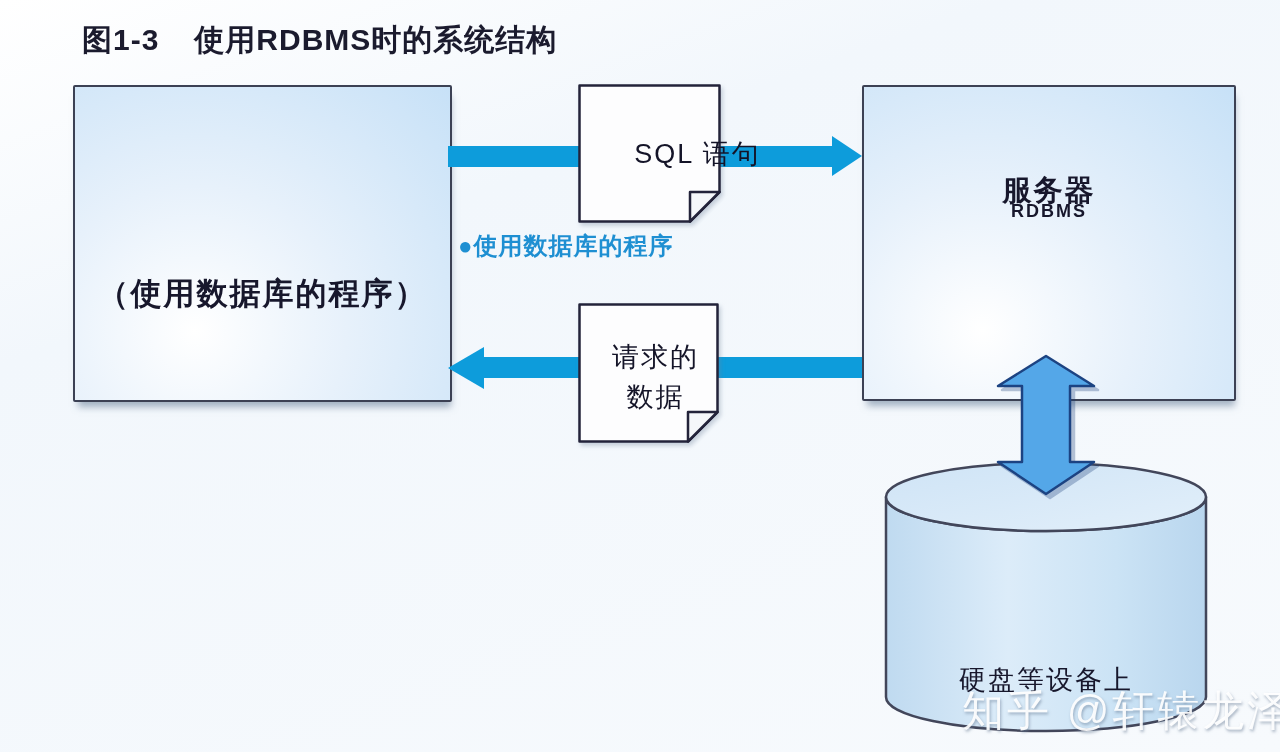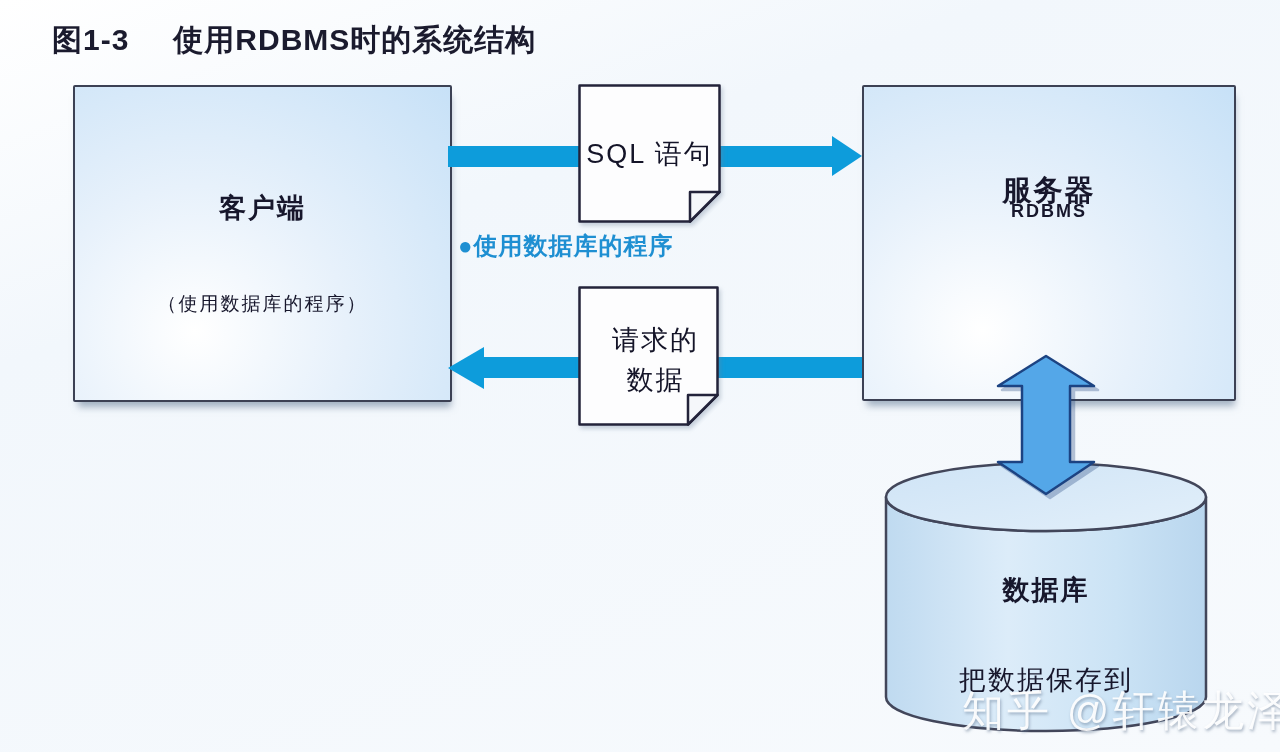--- a/index.html
+++ b/index.html
@@ -3,61 +3,61 @@
 <meta charset="utf-8">
 <style>
   html,body{margin:0;padding:0;}
   body{font-family:"Liberation Sans", sans-serif;}
   .stage{
     position:relative;width:1280px;height:752px;overflow:hidden;
     background:linear-gradient(160deg,#ffffff 0%,#f2f7fc 30%,#f7fafd 100%);
   }
   
   .fig-title{
-    position:absolute;left:52px;top:20px;display:flex;gap:44px;
+    position:absolute;left:82px;top:20px;display:flex;gap:35px;
     font-size:30px;font-weight:700;color:#1b1b2e;letter-spacing:1px;white-space:nowrap;
   }
   
   .node-box{
     position:absolute;border:2px solid #3c4154;border-radius:2px;
     background:radial-gradient(ellipse at 32% 78%, #ffffff 0%, #e7f1fb 42%, #c7e1f7 100%);
     box-shadow:2px 8px 7px -3px rgba(96,120,148,.55);
   }
   .client-box{left:73px;top:85px;width:375px;height:313px;}
   .server-box{left:862px;top:85px;width:370px;height:312px;}
   .node-box .line{
     position:absolute;left:0;width:100%;text-align:center;
     color:#17172c;letter-spacing:2px;white-space:nowrap;
   }
   .client-title{top:103px;font-size:27px;font-weight:700;}
-  .client-sub{top:204px;font-size:19px;font-weight:400;}
+  .client-sub{top:186px;font-size:31px;font-weight:700;}
   .server-title{top:84px;font-size:29px;font-weight:700;}
   .server-line2{top:114px;font-size:18px;font-weight:700;letter-spacing:1px;}
   .server-sub{top:166px;font-size:25px;font-weight:500;}
   
   .h-arrow{position:absolute;z-index:2;}
   .arrow-right{left:448px;top:136px;width:414px;height:40px;}
   .arrow-right .shaft{position:absolute;left:0;top:10px;width:384px;height:21px;background:#0d9cdb;}
   .arrow-right .head{position:absolute;left:384px;top:0;width:0;height:0;
     border-top:20px solid transparent;border-bottom:20px solid transparent;border-left:30px solid #0d9cdb;}
   .arrow-left{left:448px;top:347px;width:414px;height:42px;}
   .arrow-left .shaft{position:absolute;left:34px;top:10px;width:380px;height:21px;background:#0d9cdb;}
   .arrow-left .head{position:absolute;left:0;top:0;width:0;height:0;
     border-top:21px solid transparent;border-bottom:21px solid transparent;border-right:36px solid #0d9cdb;}
   
   .note{position:absolute;z-index:3;}
   .sql-note{left:578px;top:84px;width:143px;height:139px;}
-  .req-note{left:578px;top:286px;width:155px;height:140px;}
+  .req-note{left:578px;top:303px;width:155px;height:140px;}
   .note svg{position:absolute;left:0;top:0;filter:drop-shadow(2px 3px 2px rgba(110,130,155,.35));}
   .note .note-text{
     position:absolute;left:0;top:0;width:100%;height:100%;
     display:flex;flex-direction:column;align-items:center;justify-content:center;
     color:#141428;font-size:27px;font-weight:500;letter-spacing:2px;line-height:40px;white-space:nowrap;
   }
-  .sql-note .note-text{padding-bottom:6px;}
+  .sql-note .note-text{padding-bottom:6px;padding-left:48px;}
   .req-note .note-text{padding-top:4px;}
   
   .annotations{
     position:absolute;left:458px;top:228px;z-index:3;
     color:#1e8fd2;font-size:24px;font-weight:600;line-height:35px;letter-spacing:1px;white-space:nowrap;
   }
   
   .cylinder{position:absolute;left:880px;top:455px;z-index:5;}
   .db-label{
     position:absolute;left:886px;width:320px;text-align:center;z-index:6;
@@ -80,21 +80,20 @@
 <body>
 
 <div class="stage">
 
   <div class="fig-title">
     <span>图1-3</span>
     <span>使用RDBMS时的系统结构</span>
   </div>
 
   <div class="node-box client-box">
-    <div class="line client-title">客户端</div>
     <div class="line client-sub">（使用数据库的程序）</div>
   </div>
 
   <div class="node-box server-box">
     <div class="line server-title">服务器</div>
     <div class="line server-line2">RDBMS</div>
   </div>
 
   <div class="h-arrow arrow-right">
     <div class="shaft"></div>
@@ -140,22 +139,21 @@
         </linearGradient>
         <linearGradient id="cylLid" x1="0" y1="0" x2="1" y2="1">
           <stop offset="0" stop-color="#cfe4f6"></stop>
           <stop offset="1" stop-color="#e2effa"></stop>
         </linearGradient>
       </defs>
       <path d="M6 42 V242 A160 34 0 0 0 326 242 V42 A160 34 0 0 1 6 42 Z" fill="url(#cylBody)" stroke="#42465a" stroke-width="2.5" stroke-linejoin="round"></path>
       <ellipse cx="166" cy="42" rx="160" ry="34" fill="url(#cylLid)" stroke="#42465a" stroke-width="2.5"></ellipse>
     </svg>
   </div>
-  <div class="db-label db-title">数据库</div>
-  <div class="db-label db-line2">把数据保存到</div>
+  <div class="db-label db-line2">硬盘等设备上</div>
 
   <div class="dbl-arrow">
     <svg width="116" height="146" viewBox="0 0 116 146">
       <polygon points="58,4 106,34 82,34 82,110 106,110 58,142 10,110 34,110 34,34 10,34" fill="#54a7e8" stroke="#1c4382" stroke-width="2.5" stroke-linejoin="round"></polygon>
     </svg>
   </div>
 
   <div class="watermark">知乎 @轩辕龙泽</div>
 
 </div>

